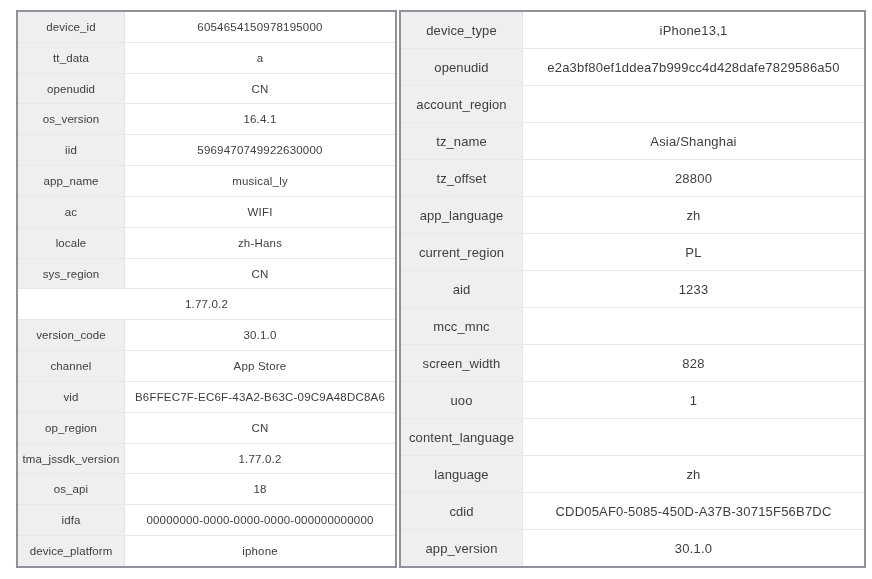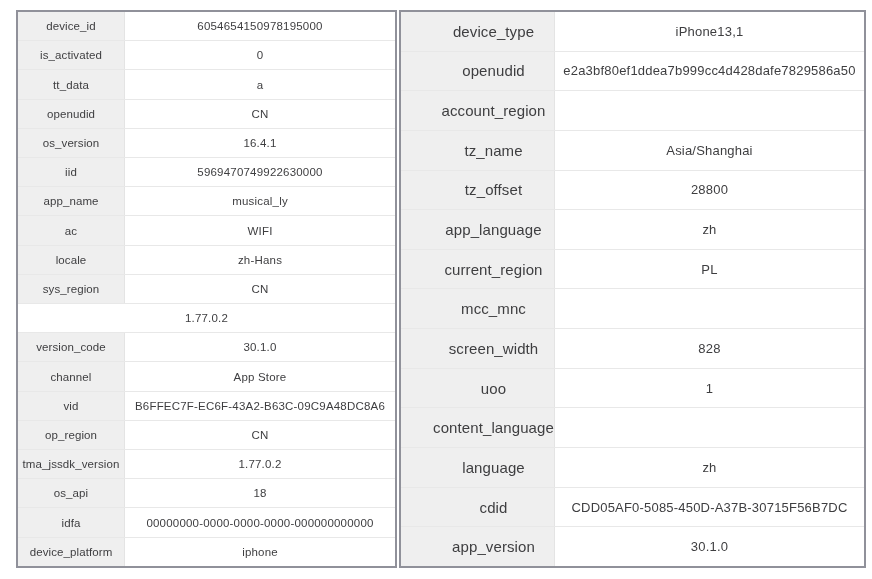--- a/index.html
+++ b/index.html
@@ -61,37 +61,33 @@
     display: flex;
     align-items: center;
     justify-content: center;
     color: #3e3e40;
     background: #ffffff;
     white-space: nowrap;
     letter-spacing: 0.2px;
   }
   #left-table .key   { width: 106px; font-size: 11.5px; }
   #left-table .value { font-size: 11.5px; }
-  #right-table .key   { width: 121px; font-size: 15px; padding-left: 32px; }
+  #right-table .key   { width: 121px; font-size: 13px; }
   #right-table .value { font-size: 13px; }
 </style>
 </head>
 <body>
 
 <div class="canvas">
   <div class="param-table" id="left-table">
       <div class="row">
         <div class="key">device_id</div>
         <div class="value">6054654150978195000</div>
       </div>
       <div class="row">
-        <div class="key">is_activated</div>
-        <div class="value">0</div>
-      </div>
-      <div class="row">
         <div class="key">tt_data</div>
         <div class="value">a</div>
       </div>
       <div class="row">
         <div class="key">openudid</div>
         <div class="value">CN</div>
       </div>
       <div class="row">
         <div class="key">os_version</div>
         <div class="value">16.4.1</div>
@@ -173,20 +169,24 @@
         <div class="key">tz_offset</div>
         <div class="value">28800</div>
       </div>
       <div class="row">
         <div class="key">app_language</div>
         <div class="value">zh</div>
       </div>
       <div class="row">
         <div class="key">current_region</div>
         <div class="value">PL</div>
+      </div>
+      <div class="row">
+        <div class="key">aid</div>
+        <div class="value">1233</div>
       </div>
       <div class="row">
         <div class="key">mcc_mnc</div>
         <div class="value"></div>
       </div>
       <div class="row">
         <div class="key">screen_width</div>
         <div class="value">828</div>
       </div>
       <div class="row">

